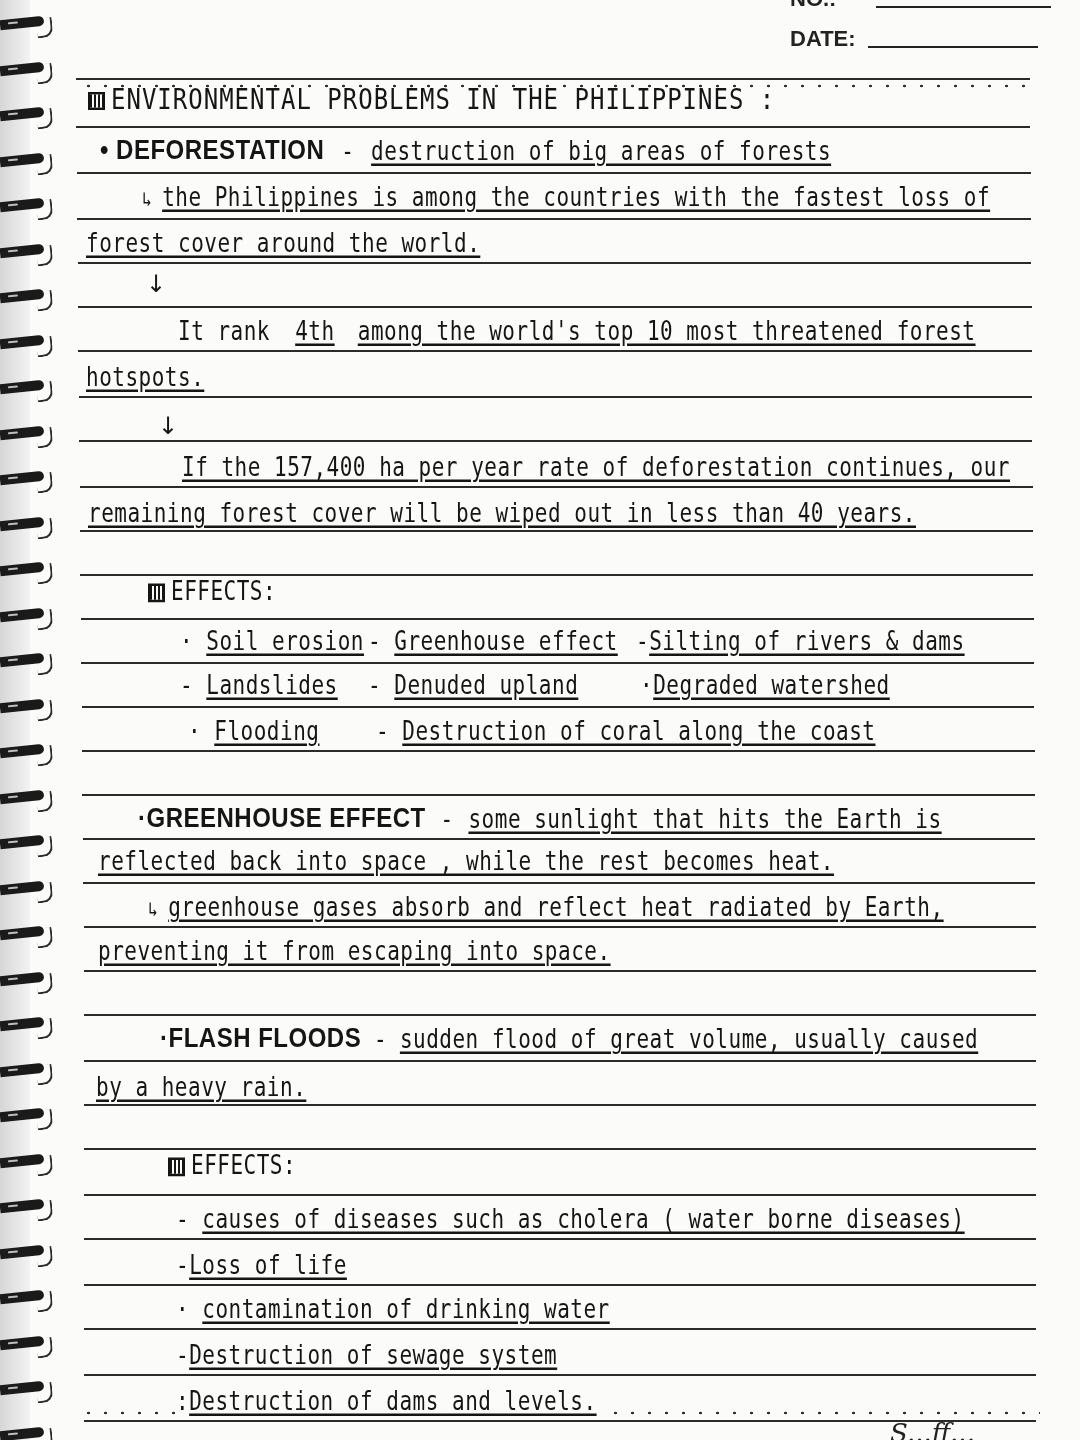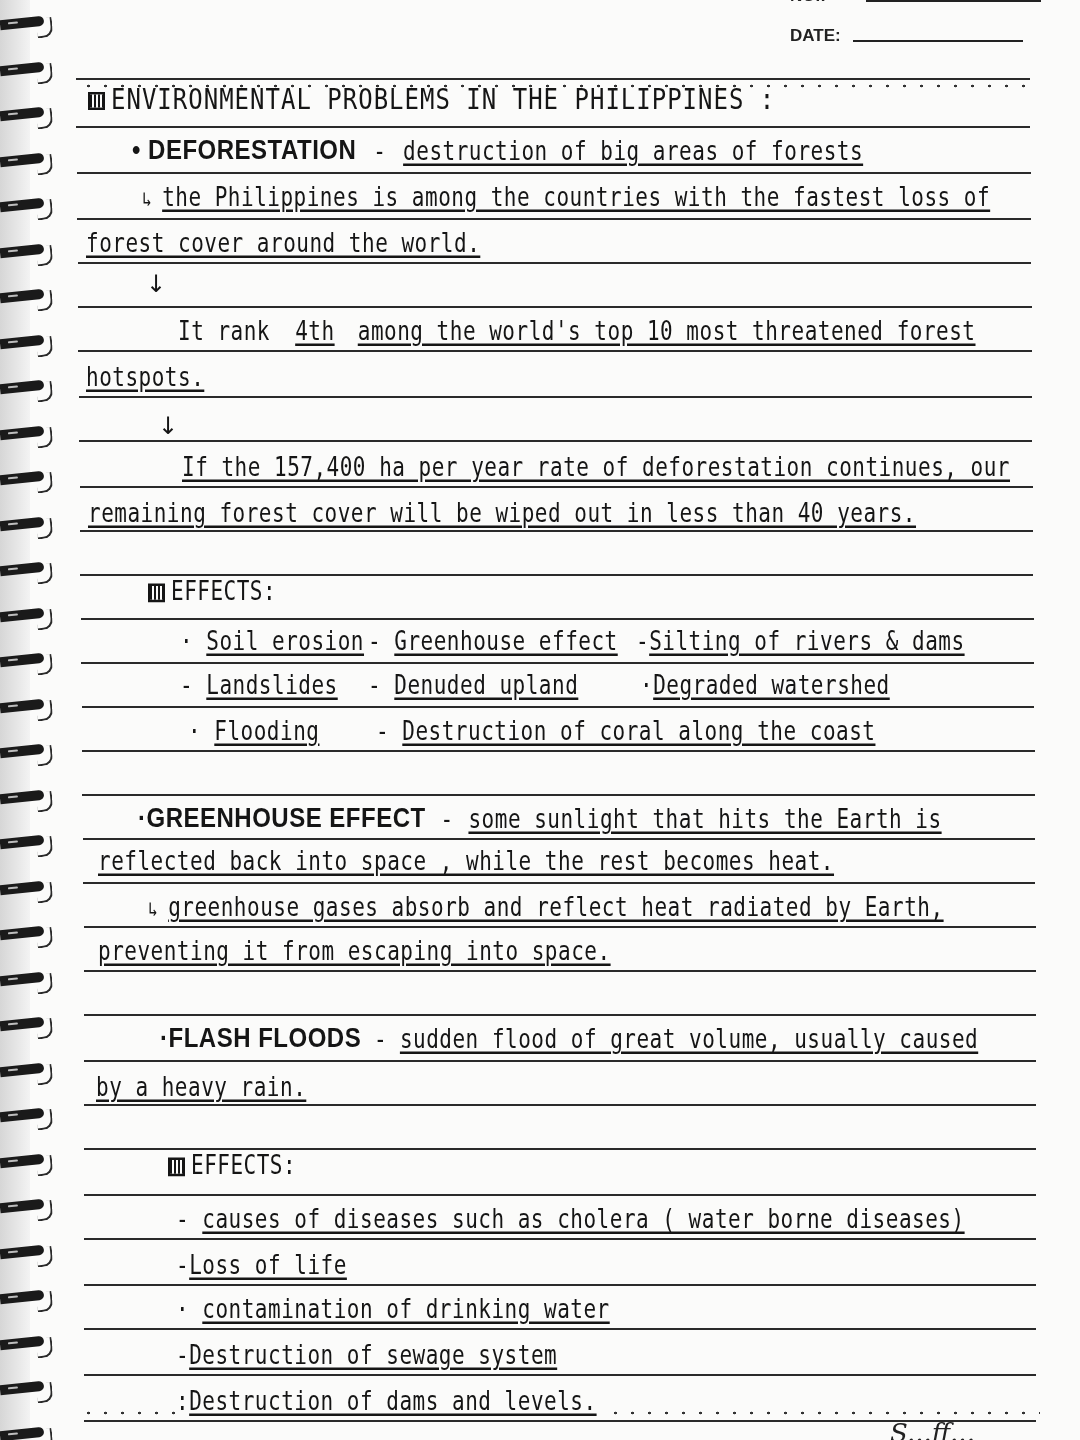--- a/index.html
+++ b/index.html
@@ -25,21 +25,21 @@
     content:""; position:absolute; left:8px; top:3px; width:10px; height:2px;
     background:#bdbdbd; border-radius:1px;
   }
   .spiral-shadow {
     position:absolute; left:0; top:0; width:30px; height:1440px;
     background:linear-gradient(90deg,#d6d6d6,#f3f3f3);
   }
   .header-meta { position:absolute; left:790px; top:0; width:260px; }
   .meta-row { position:absolute; left:0; display:flex; align-items:flex-end; }
   .meta-label {
-    font-family:"Liberation Sans", sans-serif; font-weight:bold; font-size:17px; color:#222;
+    font-family:"Liberation Sans", sans-serif; font-weight:bold; font-size:22px; color:#222;
   }
   .meta-line { width:170px; height:0; border-bottom:2px solid #222; margin-left:12px; margin-bottom:4px; }
 
   .rule { position:absolute; left:76px; right:48px; height:0; border-top:2px solid #2a2a2a; }
   .dots {
     position:absolute; height:4px;
     background-image:radial-gradient(circle,#333 1.2px,transparent 1.6px);
     background-size:17px 4px;
   }
 
@@ -150,21 +150,21 @@
   </div>
 
 <div class="dots" style="left:80px; top:84px; width:950px;"></div>
 
 <div class="dots" style="left:80px; top:1411px; width:960px;"></div>
 
 <div class="line title" style="left:88px; top:88px;">
   <span class="box-icon"></span><span>ENVIRONMENTAL PROBLEMS IN THE PHILIPPINES :</span>
 </div>
 
-<div class="line" style="left:100px; top:136px;margin-left:32px;">
+<div class="line" style="left:100px; top:136px;">
   <span class="term">•&nbsp;</span><span class="term">DEFORESTATION</span>
   <span class="hand" style="display:inline-block;margin:0 10px;">-</span>
   <span class="hand u" style="display:inline-block;">destruction of big areas of forests</span>
 </div>
 
 <div class="line hand" style="left:142px; top:188px;">
   <span class="arrow-sm">↳</span><span class="u">the Philippines is among the countries with the fastest loss of</span>
 </div>
 <div class="line hand u" style="left:86px; top:234px;">forest cover around the world.</div>
 <div class="down-arrow" style="left:146px; top:270px;">↓</div>

